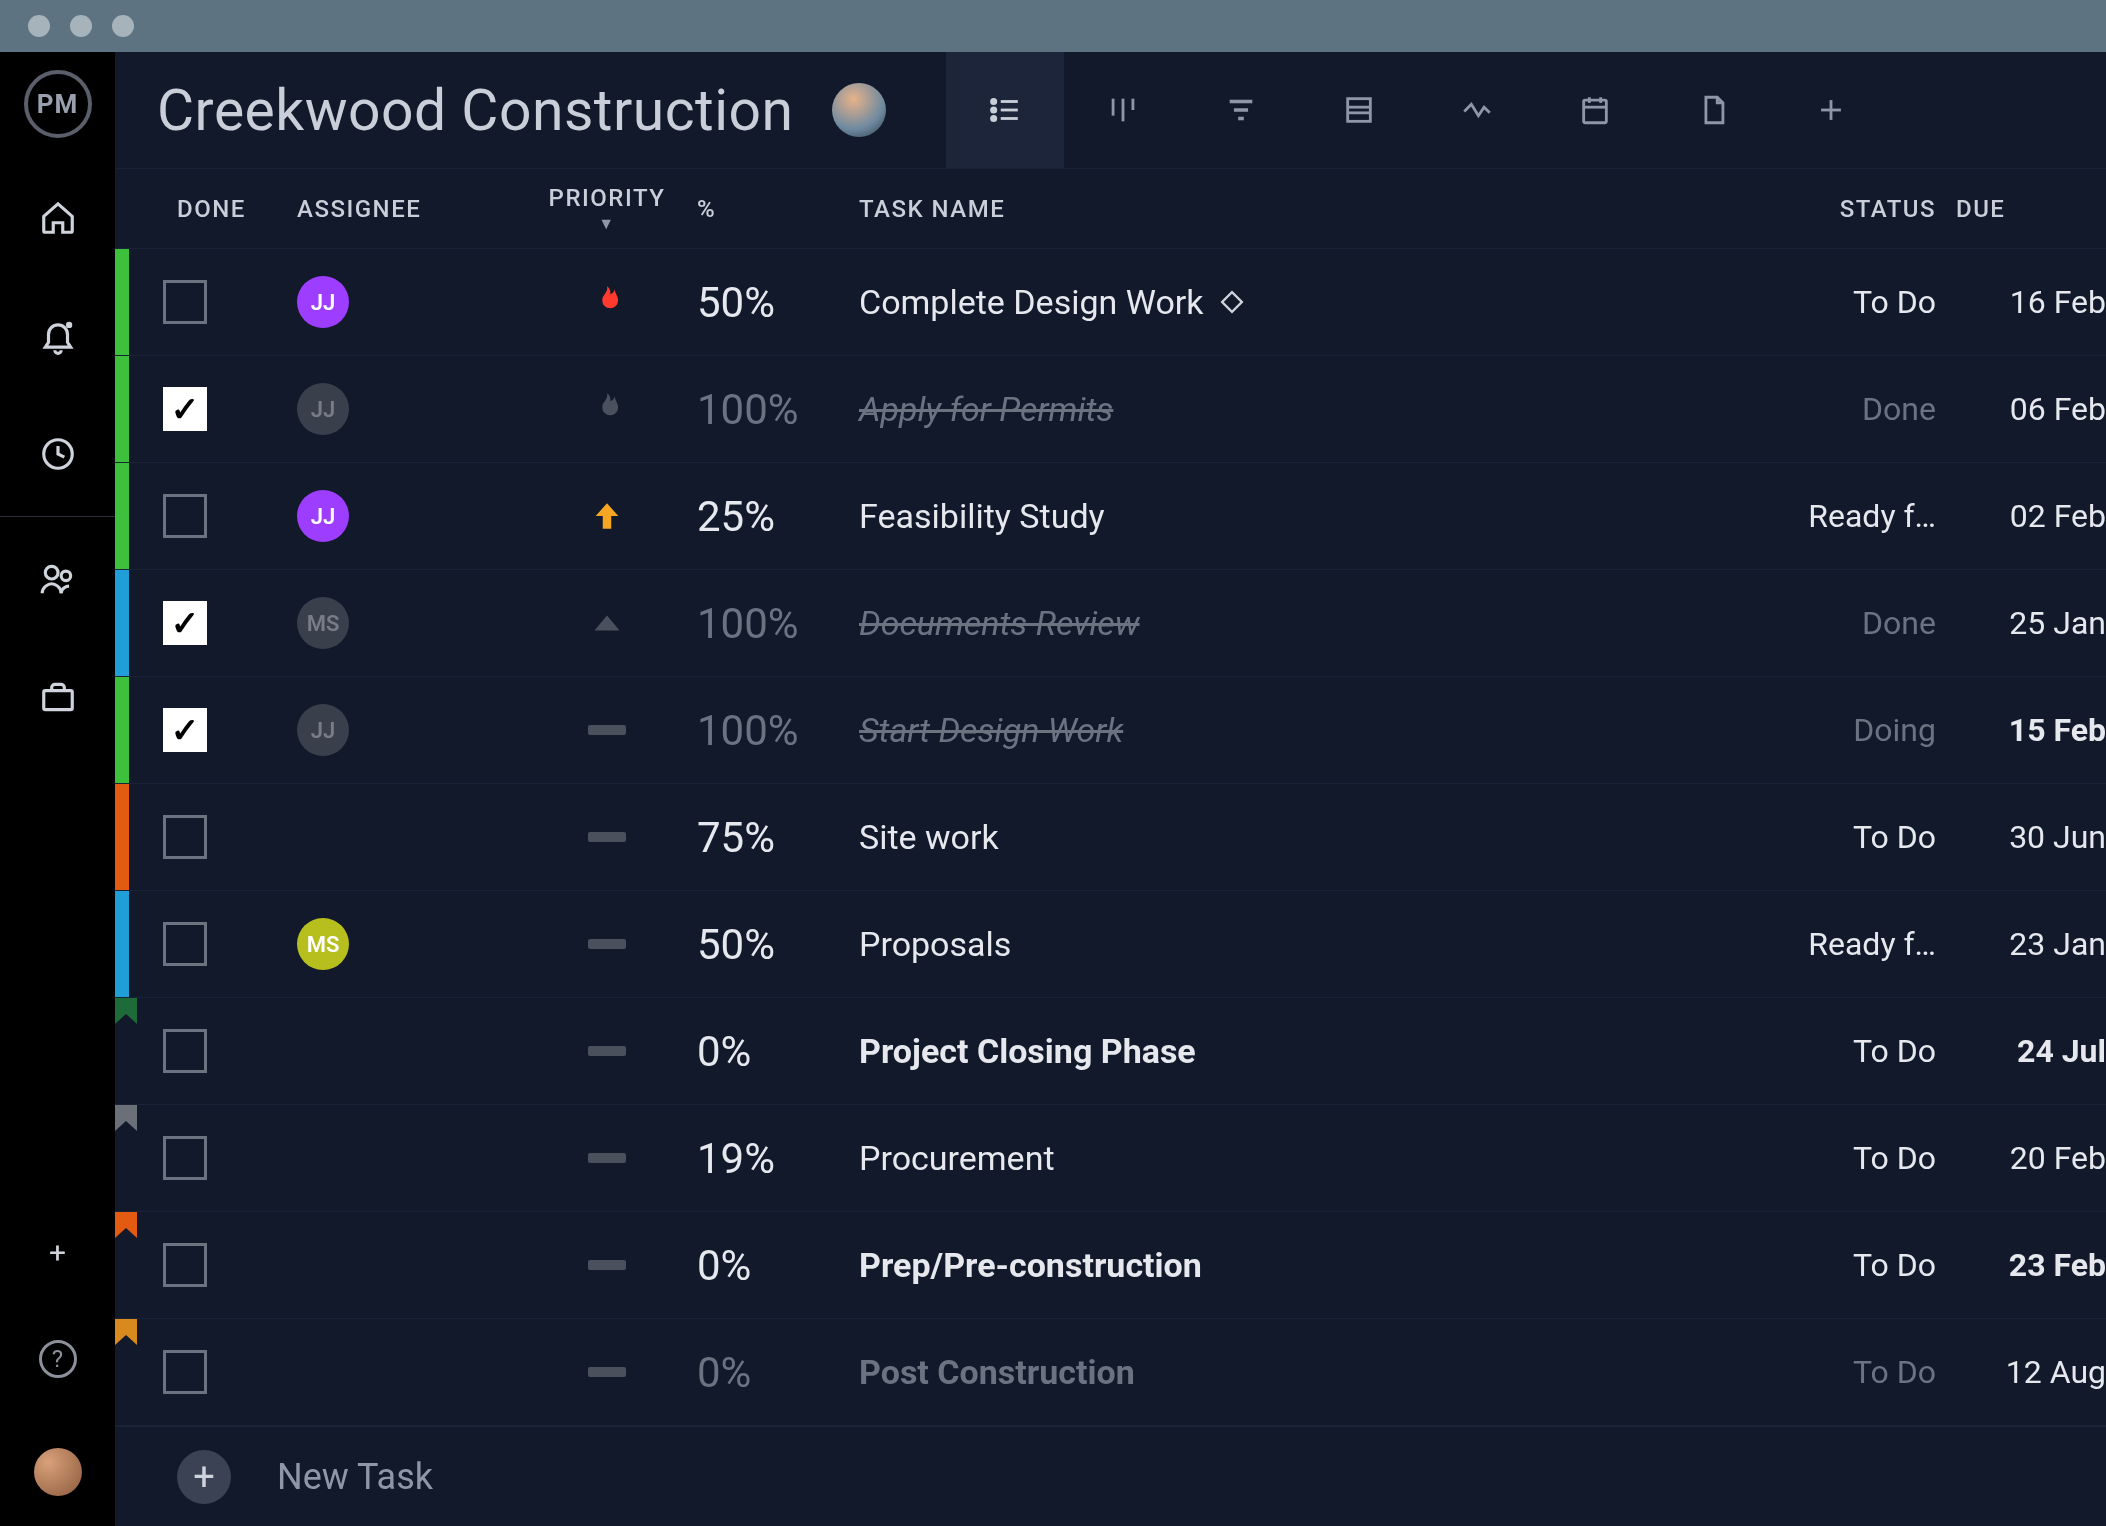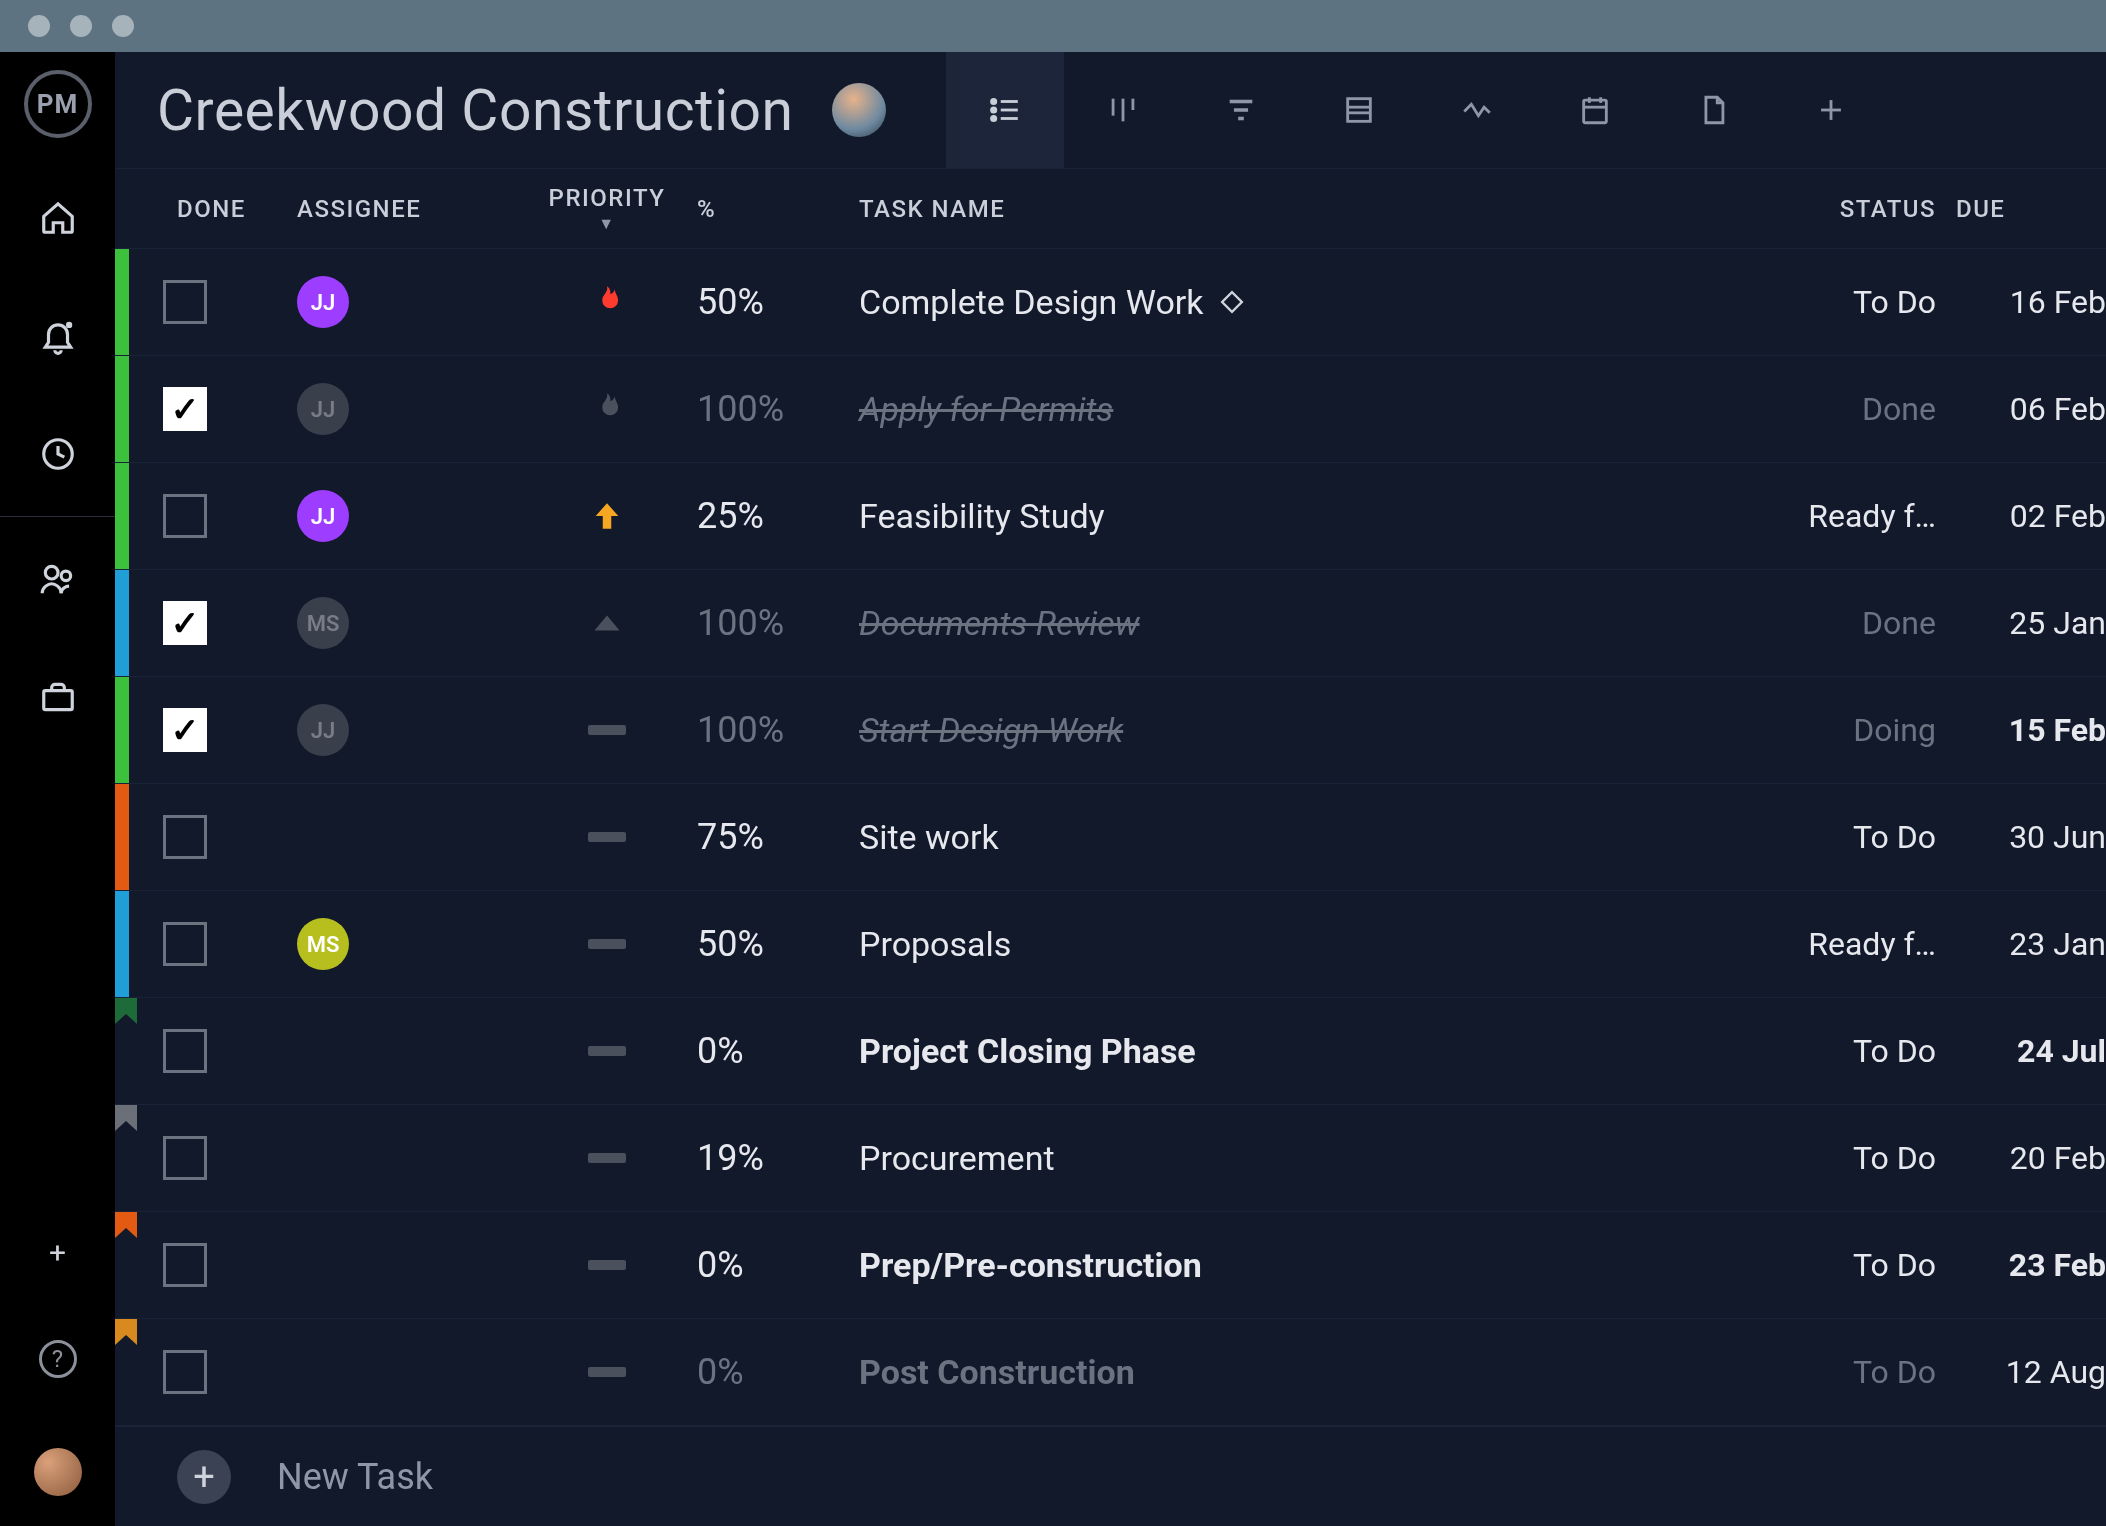--- a/index.html
+++ b/index.html
@@ -46,21 +46,21 @@
   .chk { width:44px; height:44px; border:3px solid #6b7280; background:transparent; }
   .chk.checked { background:#fff; border-color:#fff; display:flex; align-items:center; justify-content:center;}
   .chk.checked::after { content:"✓"; color:#000; font-size:34px; font-weight:900; line-height:1;}
   .cell-assign { width:220px; display:flex; align-items:center; }
   .assignee { width:52px; height:52px; border-radius:50%; display:flex; align-items:center; justify-content:center; font-size:22px; font-weight:600; color:#fff;}
   .a-jj { background:#9d3dff; }
   .a-jj-dim { background:#3a3f4c; color:#777c88;}
   .a-ms { background:#b7bf1f; }
   .a-ms-dim { background:#3a3f4c; color:#777c88;}
   .cell-prio { width:180px; display:flex; justify-content:center; }
-  .cell-pct { width:150px; font-size:36px; color:#e6e8ee; }
+  .cell-pct { width:150px; font-size:42px; color:#e6e8ee; }
   .cell-pct.dim { color:#6b7280; }
   .cell-name { flex:1; font-size:34px; color:#e6e8ee; display:flex; align-items:center; gap:14px; padding-left:12px;}
   .cell-name.done { color:#6b7280; text-decoration:line-through; text-decoration-thickness:3px;font-style:italic;}
   .cell-name.bold { font-weight:700; }
   .cell-name.faded { color:#6b7280; font-weight:700;}
   .milestone { display:inline-flex; }
   .cell-status { width:220px; text-align:right; font-size:32px; color:#e6e8ee; padding-right:20px; white-space:nowrap; overflow:hidden; text-overflow:ellipsis;}
   .cell-status.dim { color:#6b7280;}
   .cell-due { width:150px; text-align:right; font-size:32px; color:#e6e8ee; white-space:nowrap; overflow:hidden;}
   .cell-due.bold { font-weight:700; }

